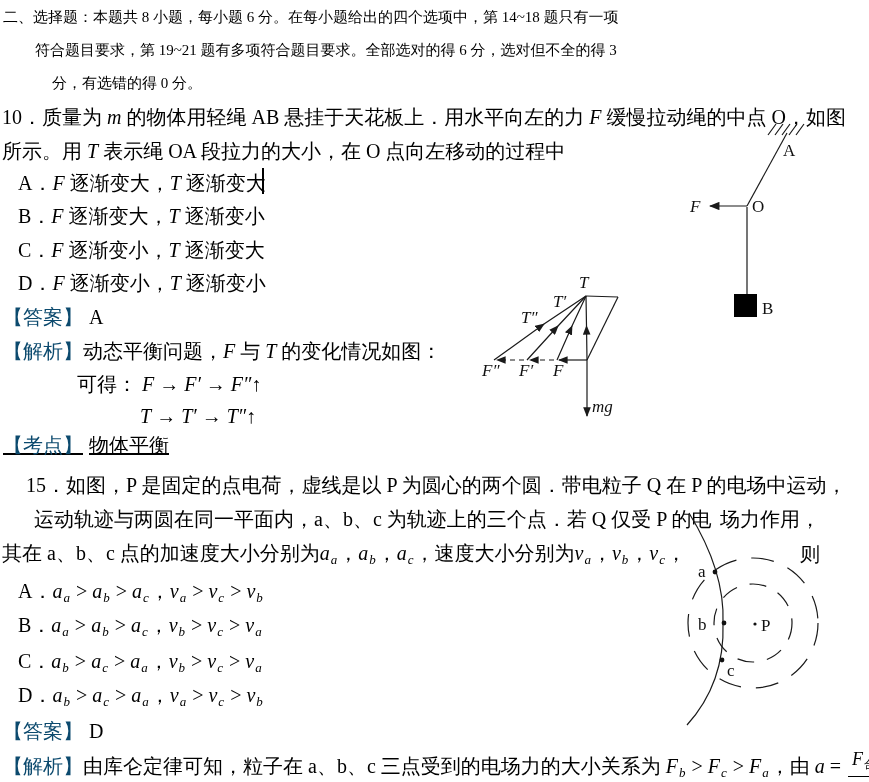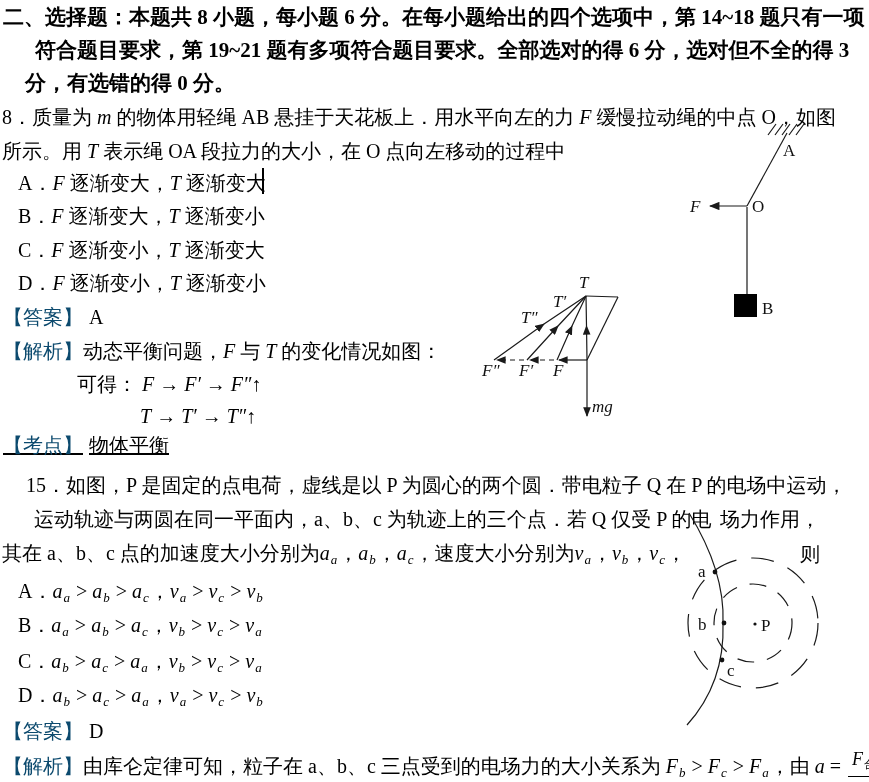--- a/index.html
+++ b/index.html
@@ -2,44 +2,44 @@
 <html><head>
 <meta charset="utf-8">
 <style>
   html,body{margin:0;padding:0;}
   body{
     width:869px;height:782px;position:relative;overflow:hidden;
     background:#ffffff;color:#000;
     font-family:"Liberation Serif","DejaVu Serif",serif;
   }
   .line{position:absolute;white-space:nowrap;font-size:20px;line-height:26px;}
-  .bold{font-weight:bold;font-size:21px;}
+  .bold{font-weight:normal;font-size:15px;}
   .blue{color:#0c4a6e;}
   .ansv{margin-left:6px;}
   .seg-n{}
   .seg-i{font-style:italic;}
   .seg-s{font-style:italic;font-size:13px;position:relative;top:4px;margin-left:1px;margin-right:1px;}
   .caret{position:absolute;width:2px;height:26px;background:#000;}
   .frac{display:inline-block;position:relative;top:-7px;margin:0 2px;vertical-align:middle;}
   .frac-num{display:inline-block;border-bottom:1.4px solid #000;padding:0 4px 2px 4px;}
   .frac-var{font-style:italic;font-size:18px;}
   .frac-sub{font-size:11px;position:relative;top:3px;margin-left:1px;}
   svg{position:absolute;overflow:visible;}
   svg text{font-family:"Liberation Serif","DejaVu Serif",serif;font-size:17px;fill:#111;}
   svg text.it{font-style:italic;}
   .stroke{stroke:#1a1a1a;stroke-width:1.2;fill:none;}
 </style>
 </head>
 <body>
 
 <div class="line bold" style="top:4px;left:3px;">二、选择题：本题共 8 小题，每小题 6 分。在每小题给出的四个选项中，第 14~18 题只有一项</div>
 <div class="line bold" style="top:37px;left:35px;">符合题目要求，第 19~21 题有多项符合题目要求。全部选对的得 6 分，选对但不全的得 3</div>
-<div class="line bold" style="top:70px;left:25px;text-align:right;">分，有选错的得 0 分。</div>
+<div class="line bold" style="top:70px;left:52px;text-align:right;">分，有选错的得 0 分。</div>
 
-<div class="line" style="top:104px;left:2px;"><span class="seg-n">8．质量为 </span><span class="seg-i">m</span><span class="seg-n"> 的物体用轻绳 AB 悬挂于天花板上．用水平向左的力 </span><span class="seg-i">F</span><span class="seg-n"> 缓慢拉动绳的中点 O，如图</span></div>
+<div class="line" style="top:104px;left:2px;"><span class="seg-n">10．质量为 </span><span class="seg-i">m</span><span class="seg-n"> 的物体用轻绳 AB 悬挂于天花板上．用水平向左的力 </span><span class="seg-i">F</span><span class="seg-n"> 缓慢拉动绳的中点 O，如图</span></div>
 <div class="line" style="top:138px;left:2px;"><span class="seg-n">所示。用 </span><span class="seg-i">T</span><span class="seg-n"> 表示绳 OA 段拉力的大小，在 O 点向左移动的过程中</span></div>
 
 <div class="line" style="top:170px;left:18px;"><span class="seg-n">A．</span><span class="seg-i">F</span><span class="seg-n"> 逐渐变大，</span><span class="seg-i">T</span><span class="seg-n"> 逐渐变大</span></div>
 <div class="caret" style="top:168px;left:262px;"></div>
 <div class="line" style="top:203px;left:18px;"><span class="seg-n">B．</span><span class="seg-i">F</span><span class="seg-n"> 逐渐变大，</span><span class="seg-i">T</span><span class="seg-n"> 逐渐变小</span></div>
 <div class="line" style="top:237px;left:18px;"><span class="seg-n">C．</span><span class="seg-i">F</span><span class="seg-n"> 逐渐变小，</span><span class="seg-i">T</span><span class="seg-n"> 逐渐变大</span></div>
 <div class="line" style="top:270px;left:18px;"><span class="seg-n">D．</span><span class="seg-i">F</span><span class="seg-n"> 逐渐变小，</span><span class="seg-i">T</span><span class="seg-n"> 逐渐变小</span></div>
 
 <div class="line" style="top:304px;left:3px;">
   <span class="blue">【答案】</span><span class="ansv">A</span>

